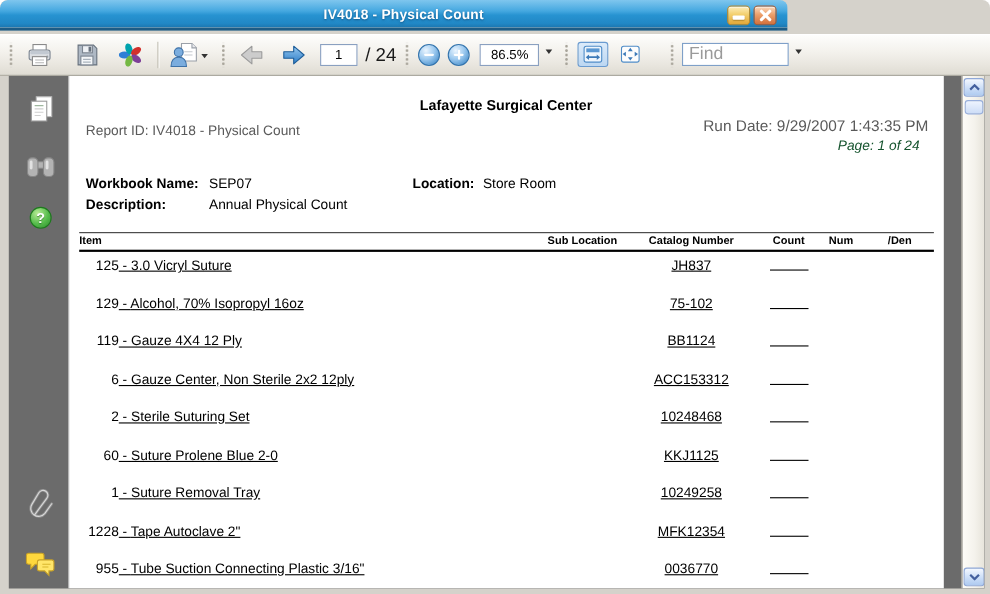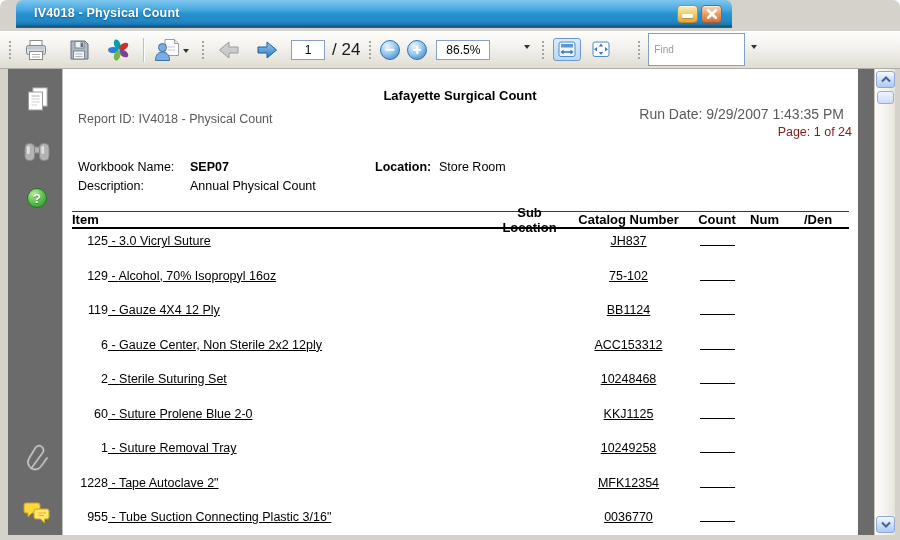--- a/index.html
+++ b/index.html
@@ -1,22 +1,22 @@
 <!DOCTYPE html>
 <html><head>
 <meta charset="utf-8">
 <style>
   * { margin:0; padding:0; box-sizing:border-box; }
   html,body { width:900px; height:540px; background:#fff; font-family:"Liberation Sans", sans-serif; }
   .window { position:relative; width:900px; height:540px; background:#d5d2cb; overflow:hidden; border-radius:7px 7px 0 0; }
 
   
-  .titlebar { position:absolute; top:0; left:16px; width:716px; height:28px;
+  .titlebar { position:absolute; top:0; left:0; width:716px; height:28px;
     background:linear-gradient(180deg,#7fc6ee 0%,#45a8e0 40%,#2793d1 55%,#2188c6 85%,#1b76b0 100%);
-    border-bottom:3px solid #1d5c86; border-radius:7px 7px 0 0; display:flex; align-items:center; }
+    border-bottom:3px solid #1d5c86; border-radius:7px 7px 0 0; display:flex; align-items:center;justify-content:center; }
   .titlebar .title { color:#fff; font-weight:bold; font-size:12.5px; margin-left:18px; text-shadow:0 1px 2px rgba(0,40,80,.55); letter-spacing:.2px; }
   .winbtns { position:absolute; right:10px; top:5px; display:flex; gap:3px; }
   .wbtn { width:21px; height:18px; border-radius:4px; display:flex; align-items:center; justify-content:center; cursor:pointer; }
   .btn-min { background:linear-gradient(180deg,#fdeebc,#f3cf6e 45%,#e2a738); border:1px solid #b98a2e; box-shadow:inset 0 1px 0 rgba(255,255,255,.6); }
   .btn-min .dash { width:11px; height:4px; background:#fff; border-radius:1px; margin-top:4px; box-shadow:0 1px 1px rgba(120,80,0,.4); }
   .btn-close { background:linear-gradient(180deg,#fad9bd,#eda06b 45%,#d2703c); border:1px solid #a85a32; box-shadow:inset 0 1px 0 rgba(255,255,255,.55); }
 
   
   .toolbar { position:absolute; top:31px; left:0; width:900px; height:38px;
     background:linear-gradient(180deg,#fefefd 0%,#f3f1ec 45%,#e9e6df 75%,#dfdcd3 100%);
@@ -27,24 +27,24 @@
   .vsep { width:1px; height:24px; background:#c4c0b6; box-shadow:1px 0 0 #fdfdfc; margin-left:9px; }
   .tbtn { background:transparent; border:1px solid transparent; border-radius:3px; padding:2px 3px; display:flex; align-items:center; cursor:pointer; }
   .tbtn.sel { background:linear-gradient(180deg,#dcebfa,#bcd7f2); border:1px solid #6a9bd0; }
   .dd-arrow { width:0; height:0; border:3.5px solid rgba(0,0,0,0); border-top:4.5px solid #333; margin-left:3px; margin-top:5px; }
   .pageinput { width:34px; height:20px; border:1px solid #8aa0c0; text-align:center; font-size:12px; margin-left:8px; font-family:"Liberation Sans",sans-serif; background:#fff; }
   .pagecount { font-size:17px; color:#1a1a1a; margin-left:7px; }
   .zoombtn { width:20px; height:20px; border-radius:50%; margin-left:8px; cursor:pointer; position:relative;
     background:radial-gradient(circle at 35% 28%,#eaf5ff,#9cc9ef 45%,#4a90cc 85%,#3a7cb6); border:1px solid #3273ac; }
   .zoombtn .minus, .zoombtn .plus { position:absolute; left:50%; top:50%; transform:translate(-50%,-50%); width:9px; height:2.4px; background:#fff; border-radius:1px; }
   .zoombtn .plus::after { content:""; position:absolute; left:50%; top:50%; transform:translate(-50%,-50%); width:2.4px; height:9px; background:#fff; border-radius:1px; }
-  .zoomcombo { display:flex; align-items:center; margin-left:9px;gap:28px; }
+  .zoomcombo { display:flex; align-items:center; margin-left:9px; }
   .zoominput { width:54px; height:20px; border:1px solid #8aa0c0; font-size:12px; text-align:center; background:#fff; font-family:"Liberation Sans",sans-serif; }
   .ddbtn { background:transparent; border:none; width:15px; height:20px; display:flex; justify-content:center; cursor:pointer; }
-  .findinput { width:97px; height:33px; border:1px solid #7fa0c8; font-size:10px; padding-left:5px; margin-left:7px; background:#fff; font-family:"Liberation Sans",sans-serif; color:#222; }
+  .findinput { width:97px; height:21px; border:1px solid #7fa0c8; font-size:16px; padding-left:5px; margin-left:7px; background:#fff; font-family:"Liberation Sans",sans-serif; color:#222; }
   .findinput::placeholder { color:#9a9a9a; }
 
   
   .main { position:absolute; top:69px; left:8px; right:5px; bottom:5px; background:#6b6b6b; overflow:hidden; }
   .sidebtn { position:absolute; left:11px; width:36px; height:36px; display:flex; align-items:center; justify-content:center; cursor:pointer; background:transparent; border:none; }
   .helpcircle { width:20px; height:20px; border-radius:50%; border:1px solid #1d7a1d; color:#fff; font-weight:bold; font-size:13px;
     background:radial-gradient(circle at 35% 28%,#b9ec97,#55bb4b 55%,#2b8c2b); display:flex; align-items:center; justify-content:center; text-shadow:0 1px 1px rgba(0,60,0,.5); }
 
   .page { position:absolute; left:54px; top:0; width:796px; height:100%; background:#fff; overflow:hidden; box-shadow:1px 0 0 rgba(0,0,0,.25) inset; }
 
@@ -53,29 +53,29 @@
   .sbbtn { position:absolute; left:1px; width:19px; height:17px; border-radius:3px; border:1px solid #8fa8d8;
     background:linear-gradient(180deg,#f4f8ff,#cfe0f8 50%,#aecaf0); display:flex; align-items:center; justify-content:center; cursor:pointer; }
   .sb-up { top:2px; } .sb-down { bottom:2px; }
   .sb-thumb { position:absolute; left:2px; top:22px; width:17px; height:13px; border-radius:3px; border:1px solid #97aedb;
     background:linear-gradient(180deg,#eef4fe,#cdddf7); cursor:grab; }
 
   
   .rpt-title { position:absolute; top:19px; left:0; right:0; text-align:center; font-weight:bold; font-size:13px; color:#000; }
   .rpt-id { position:absolute; top:43px; left:16px; font-size:12.5px; color:#5a5a5a; }
   .rpt-rundate { position:absolute; top:37px; right:14px; font-size:14px; color:#5a5a5a; }
-  .rpt-page { position:absolute; top:56px; right:6px; font-size:12.5px; color:#7f1d1d; }
+  .rpt-page { position:absolute; top:56px; right:22px; font-size:12.5px; color:#14532d;font-style:italic; }
   .wb-row1 { position:absolute; top:91px; left:16px; font-size:12.5px; color:#000; }
   .wb-row2 { position:absolute; top:110px; left:16px; font-size:12.5px; color:#000; }
-  .lblw { display:inline-block; width:112px; font-weight:normal; }
-  .valw { display:inline-block; width:185px;font-weight:bold; }
+  .lblw { display:inline-block; width:112px; font-weight:bold; }
+  .valw { display:inline-block; width:185px; }
   .lbl2 { display:inline-block; width:64px; font-weight:bold; }
 
   .tbl { position:absolute; top:142px; left:10px; width:777px; }
-  .thead { display:flex; align-items:center; height:18px; border-top:1px solid #3a3a3a; border-bottom:2px solid #000; font-weight:bold; font-size:13px; color:#000; }
+  .thead { display:flex; align-items:center; height:18px; border-top:1px solid #3a3a3a; border-bottom:2px solid #000; font-weight:bold; font-size:10px; color:#000; }
   .trow { display:flex; align-items:flex-start; height:34.5px; padding-top:5px; font-size:12.5px; color:#000;text-decoration:underline; }
   .c-item { flex:1; text-align:left; white-space:nowrap; overflow:hidden; }
   .c-sub { width:75px; text-align:center; }
   .c-cat { width:125px; text-align:center; padding-right:2px; }
   .c-count { width:50px; text-align:center; }
   .c-num { width:45px; text-align:center; }
   .c-den { width:62px; text-align:center; }
   .qty { display:inline-block; width:30px; text-align:right; margin-left:6px; }
   .cline { display:inline-block; width:35px; height:12px; border-bottom:1.5px solid #000; }
 </style>
@@ -234,21 +234,21 @@
     <button class="sidebtn" style="top:426px">
       <svg width="28" height="26" viewBox="0 0 28 26">
         <path d="M3,3 h12 a2,2 0 0 1 2,2 v6 a2,2 0 0 1 -2,2 h-6 l-4,4 v-4 h-2 a2,2 0 0 1 -2,-2 v-6 a2,2 0 0 1 2,-2 z" fill="#ffd83d" stroke="#c9a227"></path>
         <path d="M13,9 h11 a2,2 0 0 1 2,2 v6 a2,2 0 0 1 -2,2 h-2.5 v4 l-4,-4 h-4.5 a2,2 0 0 1 -2,-2 v-6 a2,2 0 0 1 2,-2 z" fill="#ffe66a" stroke="#c9a227"></path>
         <line x1="15.5" y1="13" x2="23" y2="13" stroke="#d8b62e"></line>
         <line x1="15.5" y1="15.5" x2="21" y2="15.5" stroke="#d8b62e"></line>
       </svg>
     </button>
 
     <div class="page">
-      <div class="rpt-title">Lafayette Surgical Count</div>
+      <div class="rpt-title">Lafayette Surgical Center</div>
       <div class="rpt-id">Report ID: IV4018 - Physical Count</div>
       <div class="rpt-rundate">Run Date: 9/29/2007 1:43:35 PM</div>
       <div class="rpt-page">Page: 1 of 24</div>
 
       <div class="wb-row1">
         <span class="lblw">Workbook Name:</span><span class="valw">SEP07</span><span class="lbl2">Location:</span><span>Store Room</span>
       </div>
       <div class="wb-row2">
         <span class="lblw">Description:</span><span>Annual Physical Count</span>
       </div>

